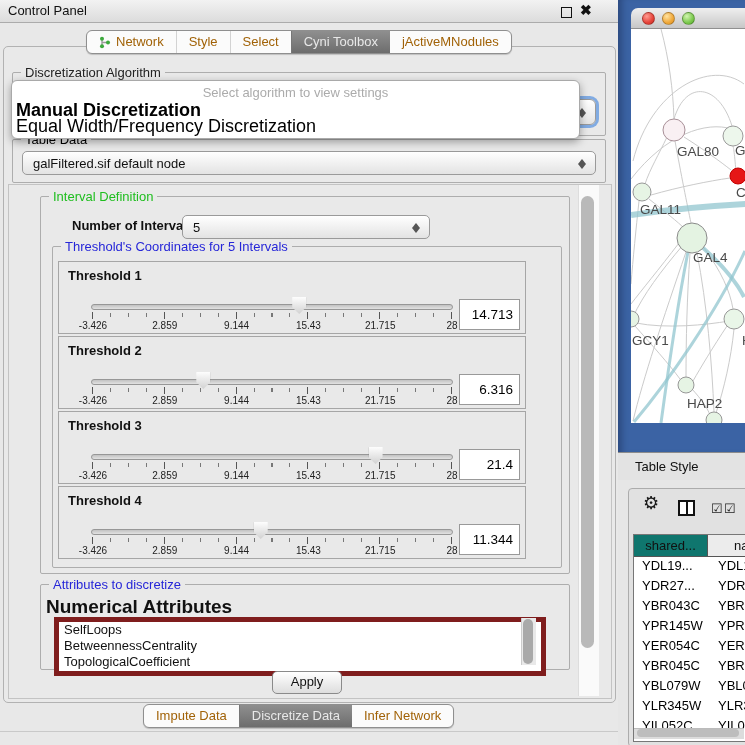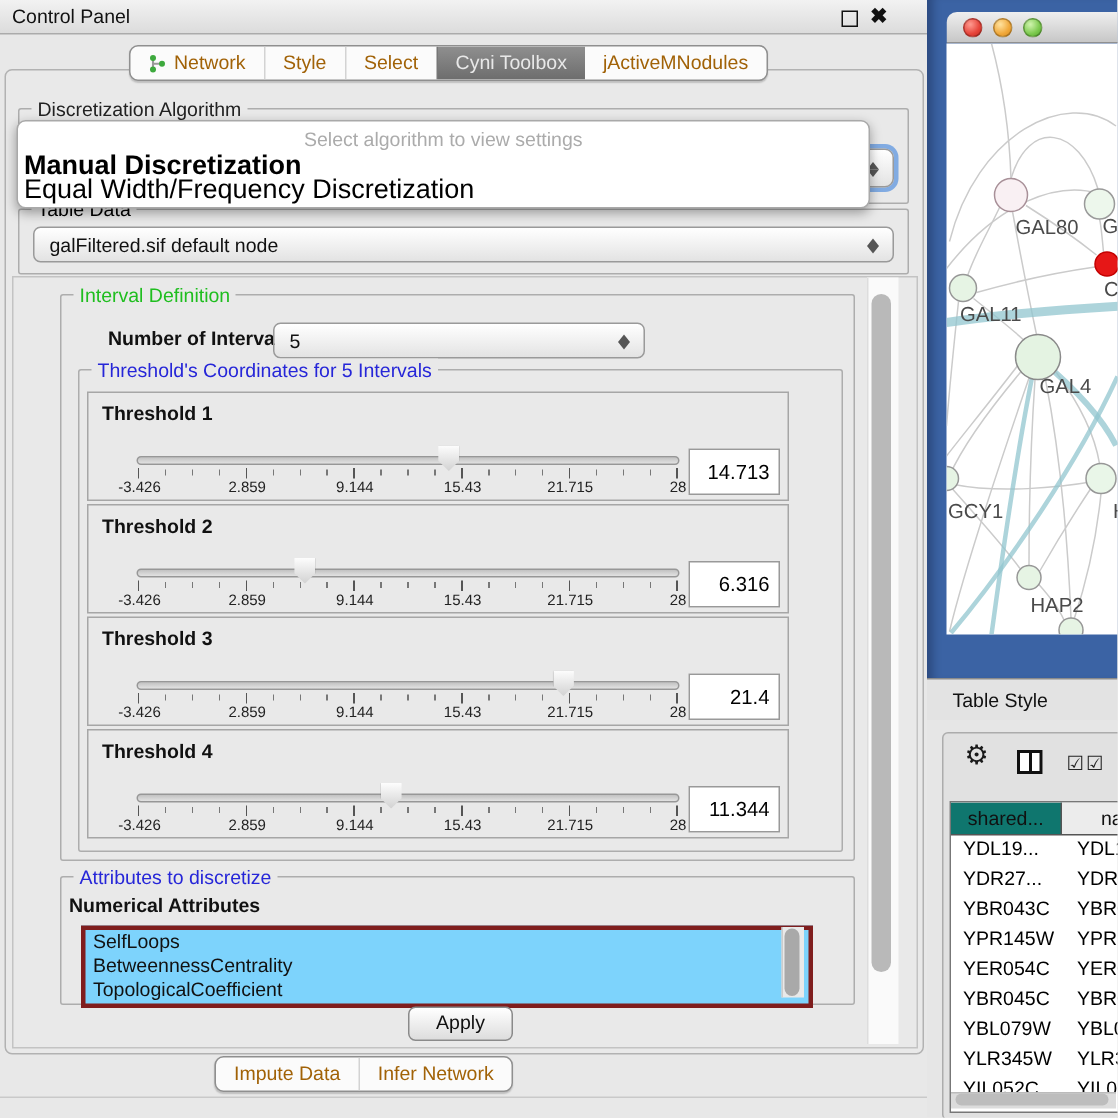--- a/index.html
+++ b/index.html
@@ -64,22 +64,22 @@
   .tick-lab{position:absolute;top:58px;width:44px;text-align:center;font-size:10px;
     font-weight:normal;color:#222;white-space:nowrap}
   .thr-thumb{position:absolute;top:35px;width:14px;height:17px;
     background:linear-gradient(#FDFDFD,#D2D2D2);
     clip-path:polygon(0 0,100% 0,100% 60%,50% 100%,0 60%);
     filter:drop-shadow(0 0 1px #777)}
   .thr-value{position:absolute;left:400px;top:37px;width:53px;height:29px;background:#FFF;
     border:1px solid #999;font-size:13.5px;line-height:29px;text-align:right;padding-right:6px;color:#000}
   #attr-group{left:40px;top:584px;width:528px;height:84px}
   #attr-group>.group-label{color:#2626D8}
-  #numattr-label{left:46px;top:596px;font-size:13px;font-weight:bold;color:#111}
-  #attr-list{left:54px;top:617px;width:482px;height:49px;background:#7dd3fc;border:3px solid #7f1d1d;overflow:hidden}
+  #numattr-label{left:46px;top:596px;font-size:19px;font-weight:bold;color:#111}
+  #attr-list{left:54px;top:617px;width:482px;height:49px;background:#ffffff;border:5px solid #7f1d1d;overflow:hidden}
   .attr-item{font-size:13px;color:#111;height:16px;line-height:16px;padding-left:5px;white-space:nowrap}
   #attr-scroll{left:521px;top:618px;width:14px;height:47px;background:#E9E9E9;border-left:1px solid #CCC}
   #attr-thumb{left:523px;top:619px;width:10px;height:45px;background:#A9A9A9;border-radius:5px}
   #apply-btn{left:272px;top:671px;width:68px;height:21px;background:linear-gradient(#FFF,#DDD);
     border:1px solid #8A8A8A;border-radius:5px;font-size:13px;line-height:20px;text-align:center;color:#111}
   #cp-bottom-line{left:0;top:731px;width:618px;height:1px;background:#C9C9C9}
   
   #desktop{left:618px;top:0;width:127px;height:452px;background:#3B63A4;
     box-shadow:inset 8px 0 6px -4px rgba(0,0,25,.25)}
   #net-window{left:631px;top:8px;width:120px;height:415px}
@@ -253,20 +253,23 @@
     <div class="attr-item">BetweennessCentrality</div>
     <div class="attr-item">TopologicalCoefficient</div>
   </div>
 <div class="abs" id="attr-scroll"></div>
 <div class="abs" id="attr-thumb"></div>
 
 <div class="abs" id="apply-btn">Apply</div>
 <div class="abs tabbar" id="bottom-tabs">
     <span class="tab">
       <span>Impute Data</span>
+    </span>
+    <span class="tab active">
+      <span>Discretize Data</span>
     </span>
     <span class="tab">
       <span>Infer Network</span>
     </span>
   </div>
 <div class="abs" id="cp-bottom-line"></div>
 
 <div class="abs" id="desktop"></div>
 <div class="abs" id="net-window">
   <div class="abs" id="net-titlebar">

